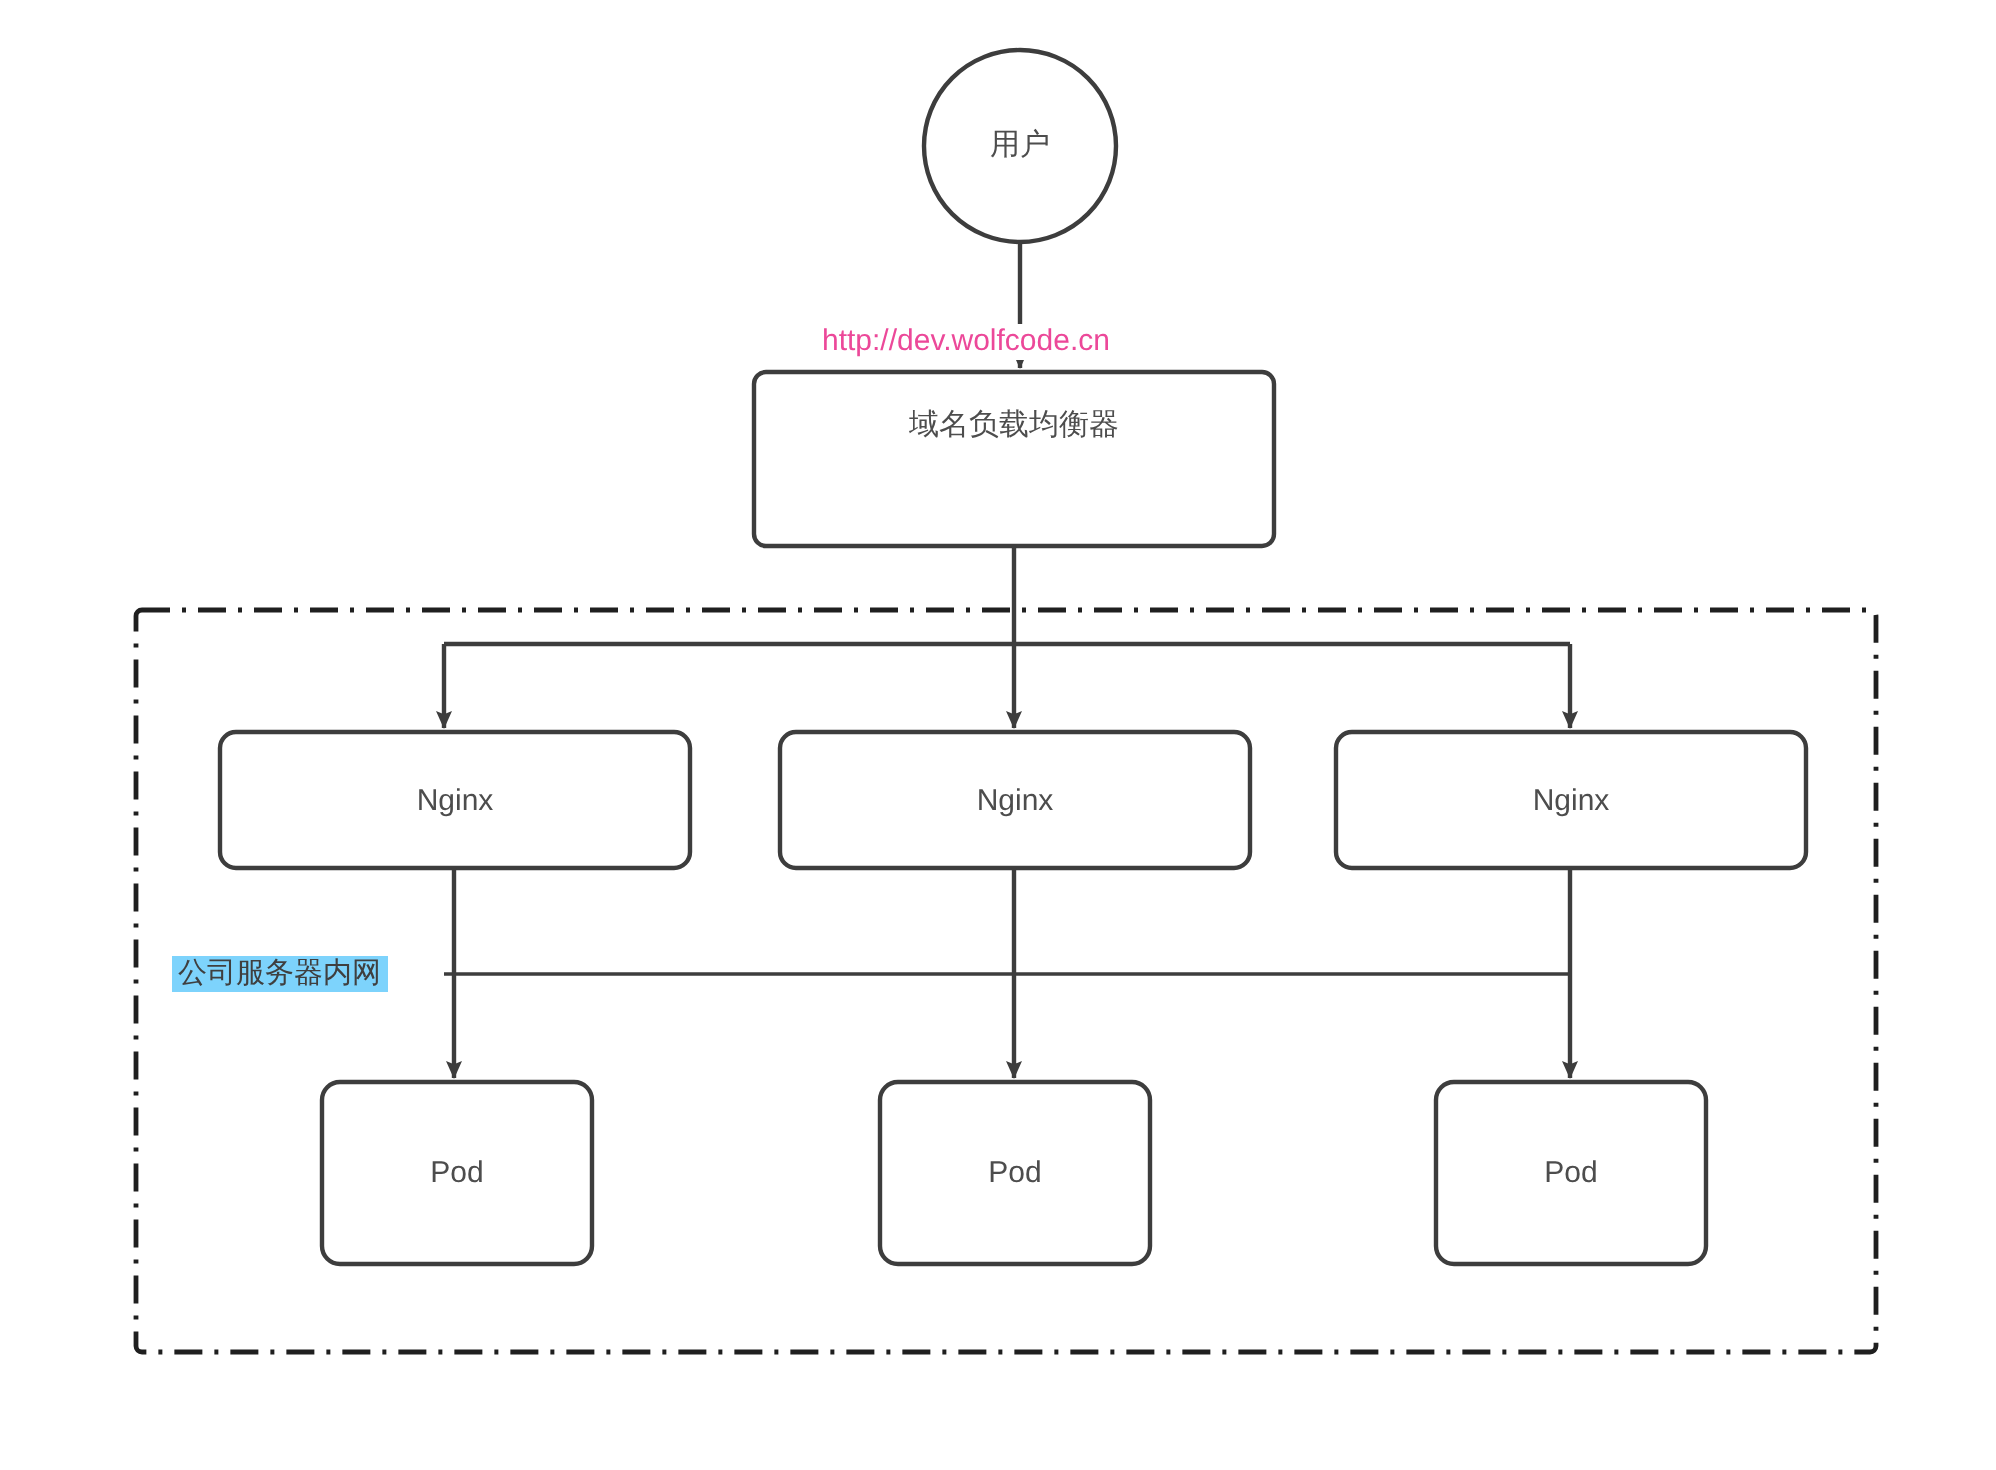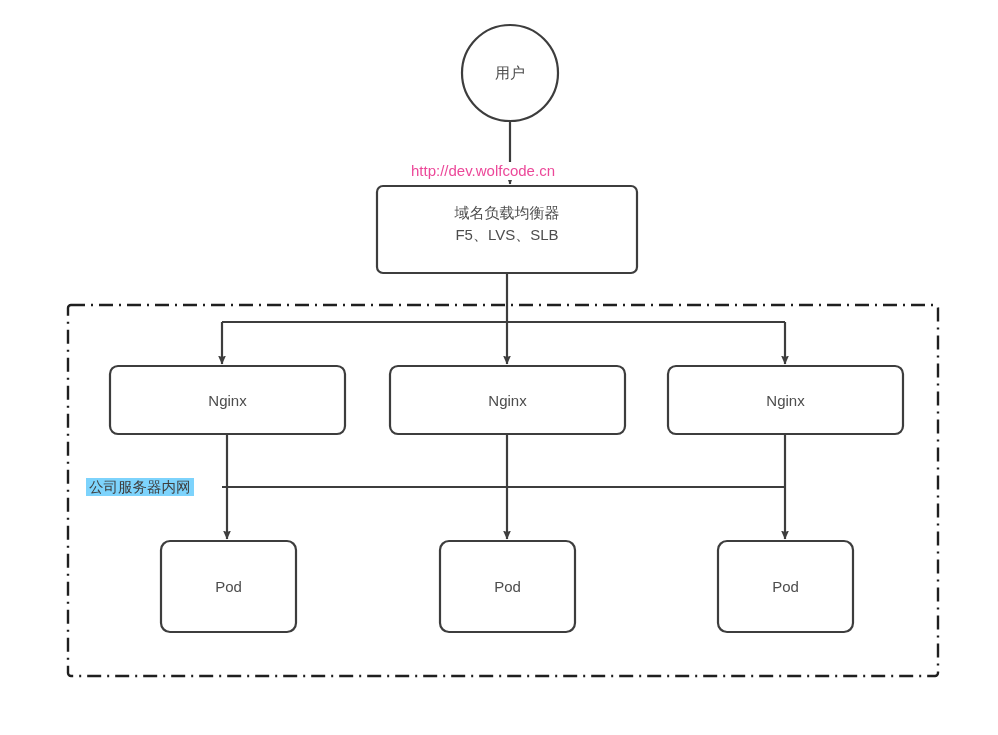--- a/index.html
+++ b/index.html
@@ -105,21 +105,20 @@
     <rect x="161" y="541" width="135" height="91" rx="9" ry="9" fill="#ffffff" stroke="#3d3d3d" stroke-width="2.2"></rect>
     <rect x="440" y="541" width="135" height="91" rx="9" ry="9" fill="#ffffff" stroke="#3d3d3d" stroke-width="2.2"></rect>
     <rect x="718" y="541" width="135" height="91" rx="9" ry="9" fill="#ffffff" stroke="#3d3d3d" stroke-width="2.2"></rect>
   </svg>
 
   <div class="actor-label" style="left:460px; top:63px; width:100px;">用户</div>
 
   <div class="edge-label" style="left:408px; top:145px;">http://dev.wolfcode.cn</div>
 
   <div class="node-label" style="left:377px; top:202px; width:260px;">域名负载均衡器</div>
-  <div class="node-label" style="left:377px; top:224px; width:260px;">F5、LVS、SLB</div>
 
   <div class="node-label" style="left:110px; top:390px; width:235px;">Nginx</div>
   <div class="node-label" style="left:390px; top:390px; width:235px;">Nginx</div>
   <div class="node-label" style="left:668px; top:390px; width:235px;">Nginx</div>
 
   <div class="zone-label" style="left:86px; top:478px;">公司服务器内网</div>
 
   <div class="node-label" style="left:161px; top:576px; width:135px;">Pod</div>
   <div class="node-label" style="left:440px; top:576px; width:135px;">Pod</div>
   <div class="node-label" style="left:718px; top:576px; width:135px;">Pod</div>

